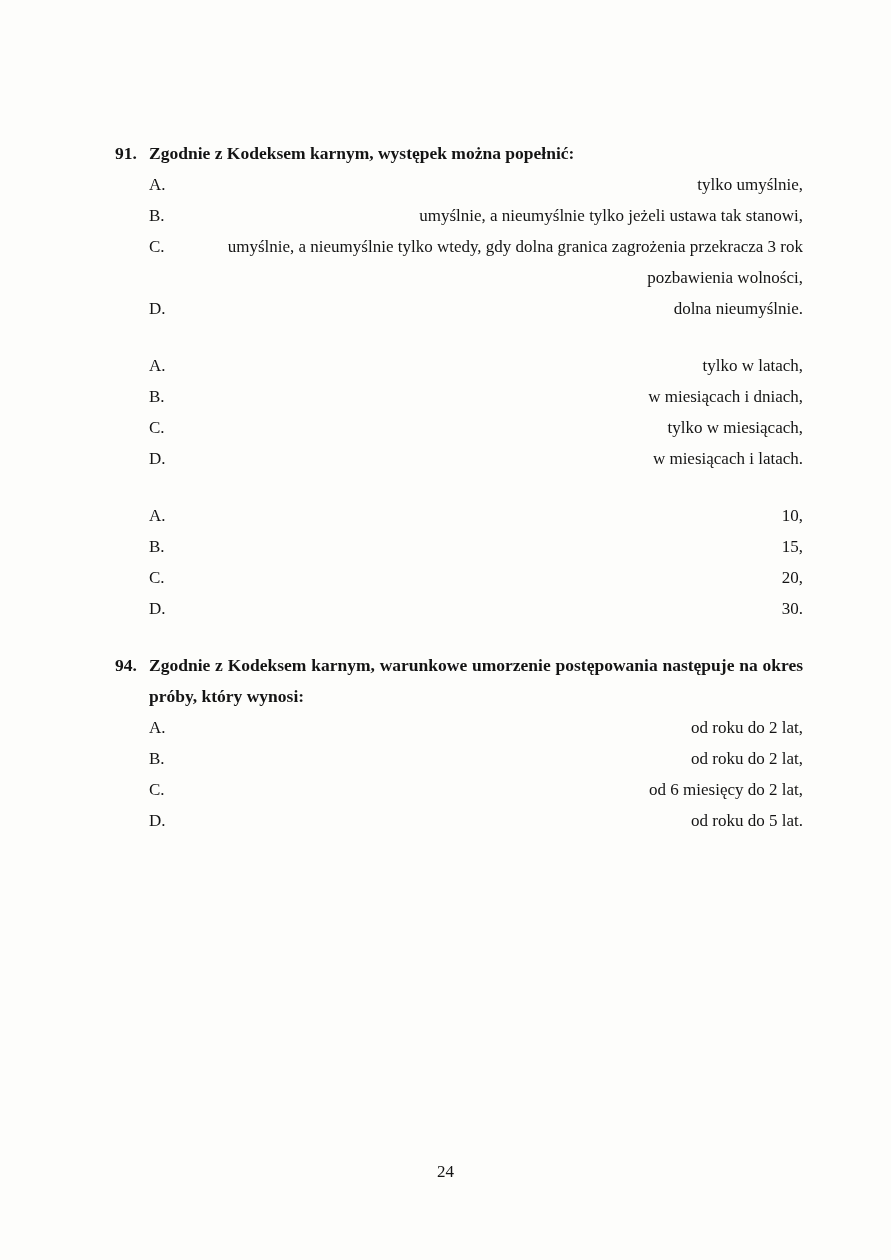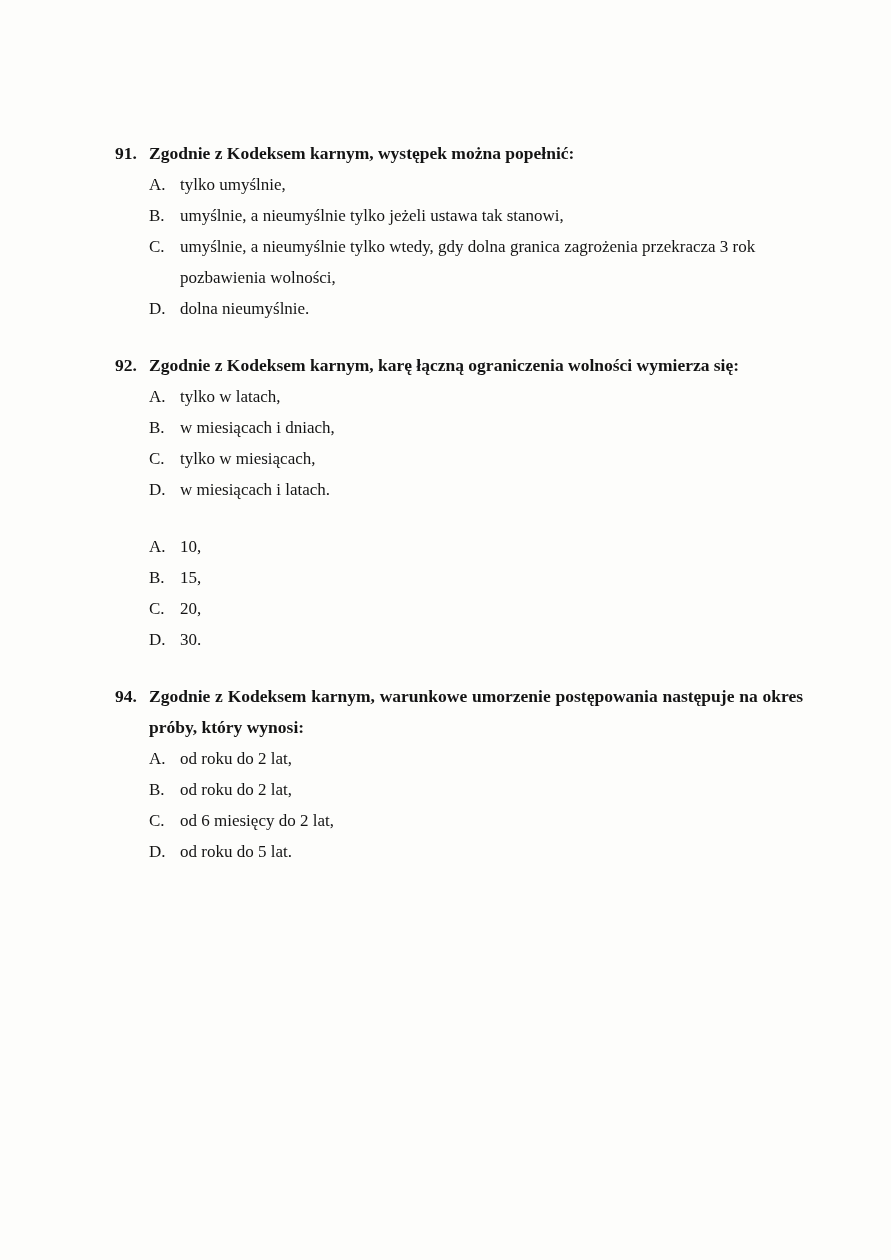--- a/index.html
+++ b/index.html
@@ -50,20 +50,21 @@
     display: flex;
     font-size: 17px;
     line-height: 31px;
   }
   .opt-letter {
     flex: none;
     width: 31px;
   }
   .opt-text {
     flex: 1;
+    text-align: right;
   }
   .page-number {
     position: absolute;
     bottom: 78px;
     left: 0;
     width: 100%;
     text-align: center;
     font-size: 17px;
     color: #141414;
   }
@@ -93,24 +94,20 @@
           <span class="opt-text">umyślnie, a nieumyślnie tylko wtedy, gdy dolna granica zagrożenia przekracza 3 rok pozbawienia wolności,</span>
         </div>
         <div class="option">
           <span class="opt-letter">D.</span>
           <span class="opt-text">dolna nieumyślnie.</span>
         </div>
       </div>
     </div>
 
     <div class="question">
-      <div class="q-header">
-        <span class="q-num">92.</span>
-        <span class="q-text">Zgodnie z Kodeksem karnym, karę łączną ograniczenia wolności wymierza się:</span>
-      </div>
       <div class="options">
         <div class="option">
           <span class="opt-letter">A.</span>
           <span class="opt-text">tylko w latach,</span>
         </div>
         <div class="option">
           <span class="opt-letter">B.</span>
           <span class="opt-text">w miesiącach i dniach,</span>
         </div>
         <div class="option">
@@ -165,13 +162,14 @@
         </div>
         <div class="option">
           <span class="opt-letter">D.</span>
           <span class="opt-text">od roku do 5 lat.</span>
         </div>
       </div>
     </div>
 
   </div>
 
+  <div class="page-number">24</div>
 </div>
 
 </body></html>

